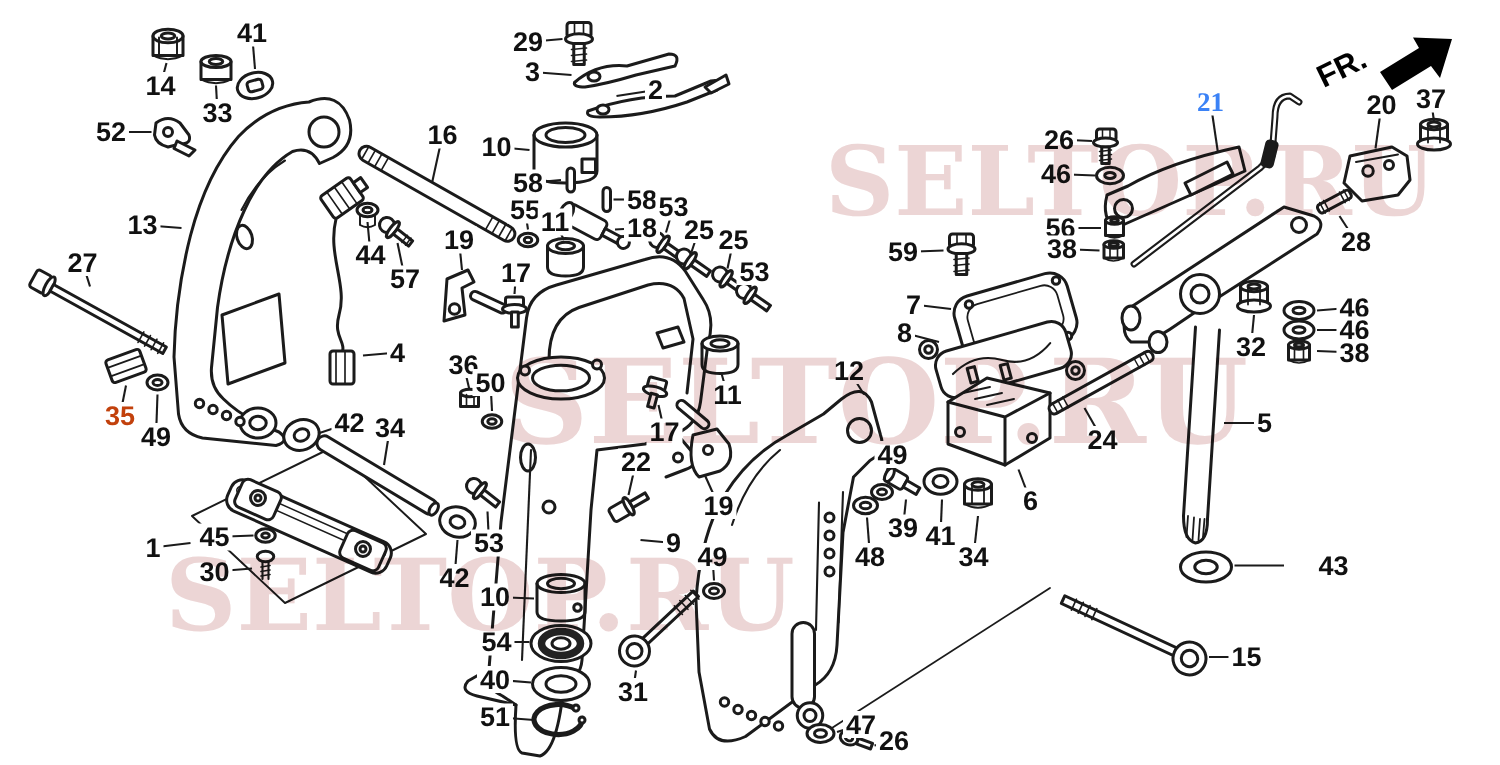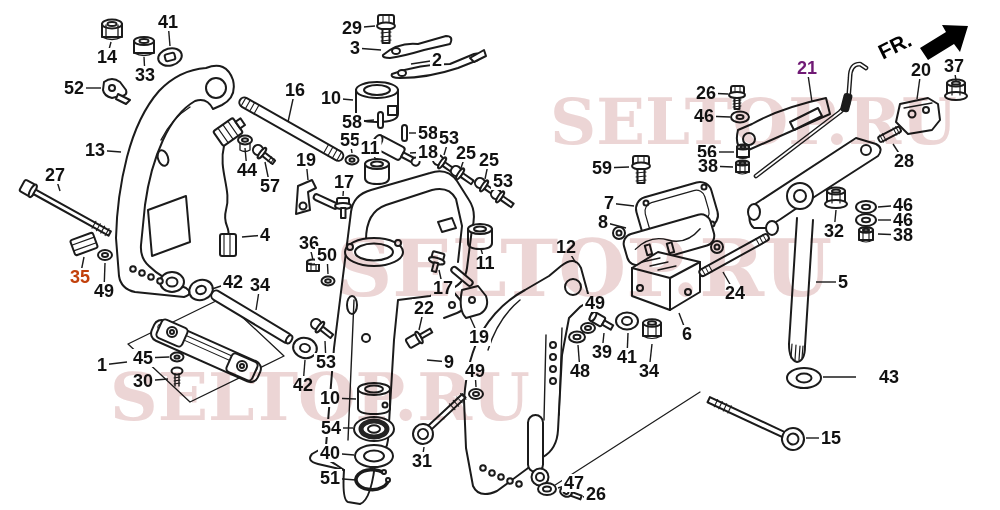--- a/index.html
+++ b/index.html
@@ -687,21 +687,21 @@
       <span class="callout" style="left: 580px; top: 371px; color: rgb(17, 17, 17);">48</span>
       <span class="callout" style="left: 602px; top: 352px; color: rgb(17, 17, 17);">39</span>
       <span class="callout" style="left: 627px; top: 357px; color: rgb(17, 17, 17);">41</span>
       <span class="callout" style="left: 649px; top: 371px; color: rgb(17, 17, 17);">34</span>
       <span class="callout" style="left: 687px; top: 334px; color: rgb(17, 17, 17);">6</span>
       <span class="callout" style="left: 735px; top: 293px; color: rgb(17, 17, 17);">24</span>
       <span class="callout" style="left: 706px; top: 93px; color: rgb(17, 17, 17);">26</span>
       <span class="callout" style="left: 704px; top: 116px; color: rgb(17, 17, 17);">46</span>
       <span class="callout" style="left: 707px; top: 152px; color: rgb(17, 17, 17);">56</span>
       <span class="callout" style="left: 708px; top: 166px; color: rgb(17, 17, 17);">38</span>
-      <span class="callout" style="left: 807px; top: 68px; color: #701a75;">21</span>
+      <span class="callout" style="left: 807px; top: 68px; color: #3b82f6; font-family: Liberation Serif, serif;">21</span>
       <span class="callout" style="left: 921px; top: 70px; color: rgb(17, 17, 17);">20</span>
       <span class="callout" style="left: 954px; top: 66px; color: rgb(17, 17, 17);">37</span>
       <span class="callout" style="left: 904px; top: 161px; color: rgb(17, 17, 17);">28</span>
       <span class="callout" style="left: 834px; top: 231px; color: rgb(17, 17, 17);">32</span>
       <span class="callout" style="left: 903px; top: 205px; color: rgb(17, 17, 17);">46</span>
       <span class="callout" style="left: 903px; top: 220px; color: rgb(17, 17, 17);">46</span>
       <span class="callout" style="left: 903px; top: 235px; color: rgb(17, 17, 17);">38</span>
       <span class="callout" style="left: 843px; top: 282px; color: rgb(17, 17, 17);">5</span>
       <span class="callout" style="left: 856px; top: 377px; color: rgb(17, 17, 17); margin-left: 33px;">43</span>
       <span class="callout" style="left: 831px; top: 438px; color: rgb(17, 17, 17);">15</span>

